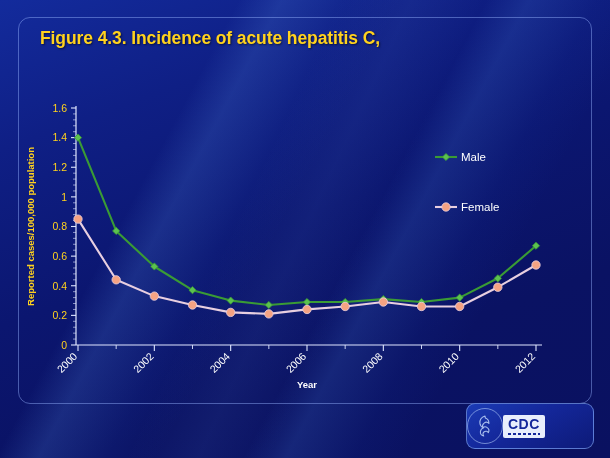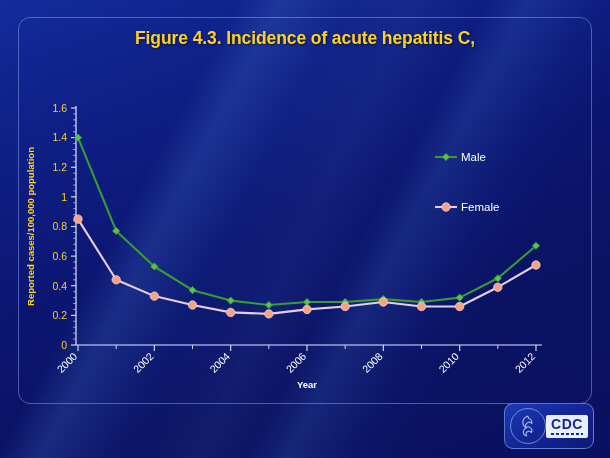--- a/index.html
+++ b/index.html
@@ -49,21 +49,21 @@
     border: 1px solid rgba(150,180,255,0.45);
     border-radius: 12px;
     box-sizing: border-box;
     pointer-events: none;
   }
 
   
   #title {
     position: absolute;
     left: 40px; right: 40px; top: 26px;
-    text-align: center;
+    text-align: left;
     color: #FFD21E;
     font-size: 17.5px;
     font-weight: bold;
     line-height: 1.42;
     letter-spacing: -0.1px;
     text-shadow: 1px 1px 2px rgba(0,0,0,0.55);
   }
   #title .l2 { display: block; }
 
   
@@ -105,28 +105,27 @@
     color: #dfe6ff;
     font-size: 7.4px;
     letter-spacing: 0.35px;
     white-space: nowrap;
   }
 
   
   #logo {
     position: absolute;
     right: 16px; bottom: 9px;
-    width: 90px; height: 46px;
+    width: 128px; height: 46px;
     border: 1px solid rgba(150,190,255,0.55);
     border-radius: 9px;
     background: linear-gradient(150deg, #1b3bb5 0%, #14279a 45%, #0d1a78 100%);
     box-sizing: border-box;
     display: flex;
     align-items: center;
-    justify-content: center;
   }
   #logo .hhs {
     width: 34px; height: 34px;
     border-radius: 50%;
     border: 1px solid rgba(190,215,255,0.55);
     display: flex; align-items: center; justify-content: center;
   }
   #logo .cdcbox {
     background: #e8eefc;
     border-radius: 2px;

